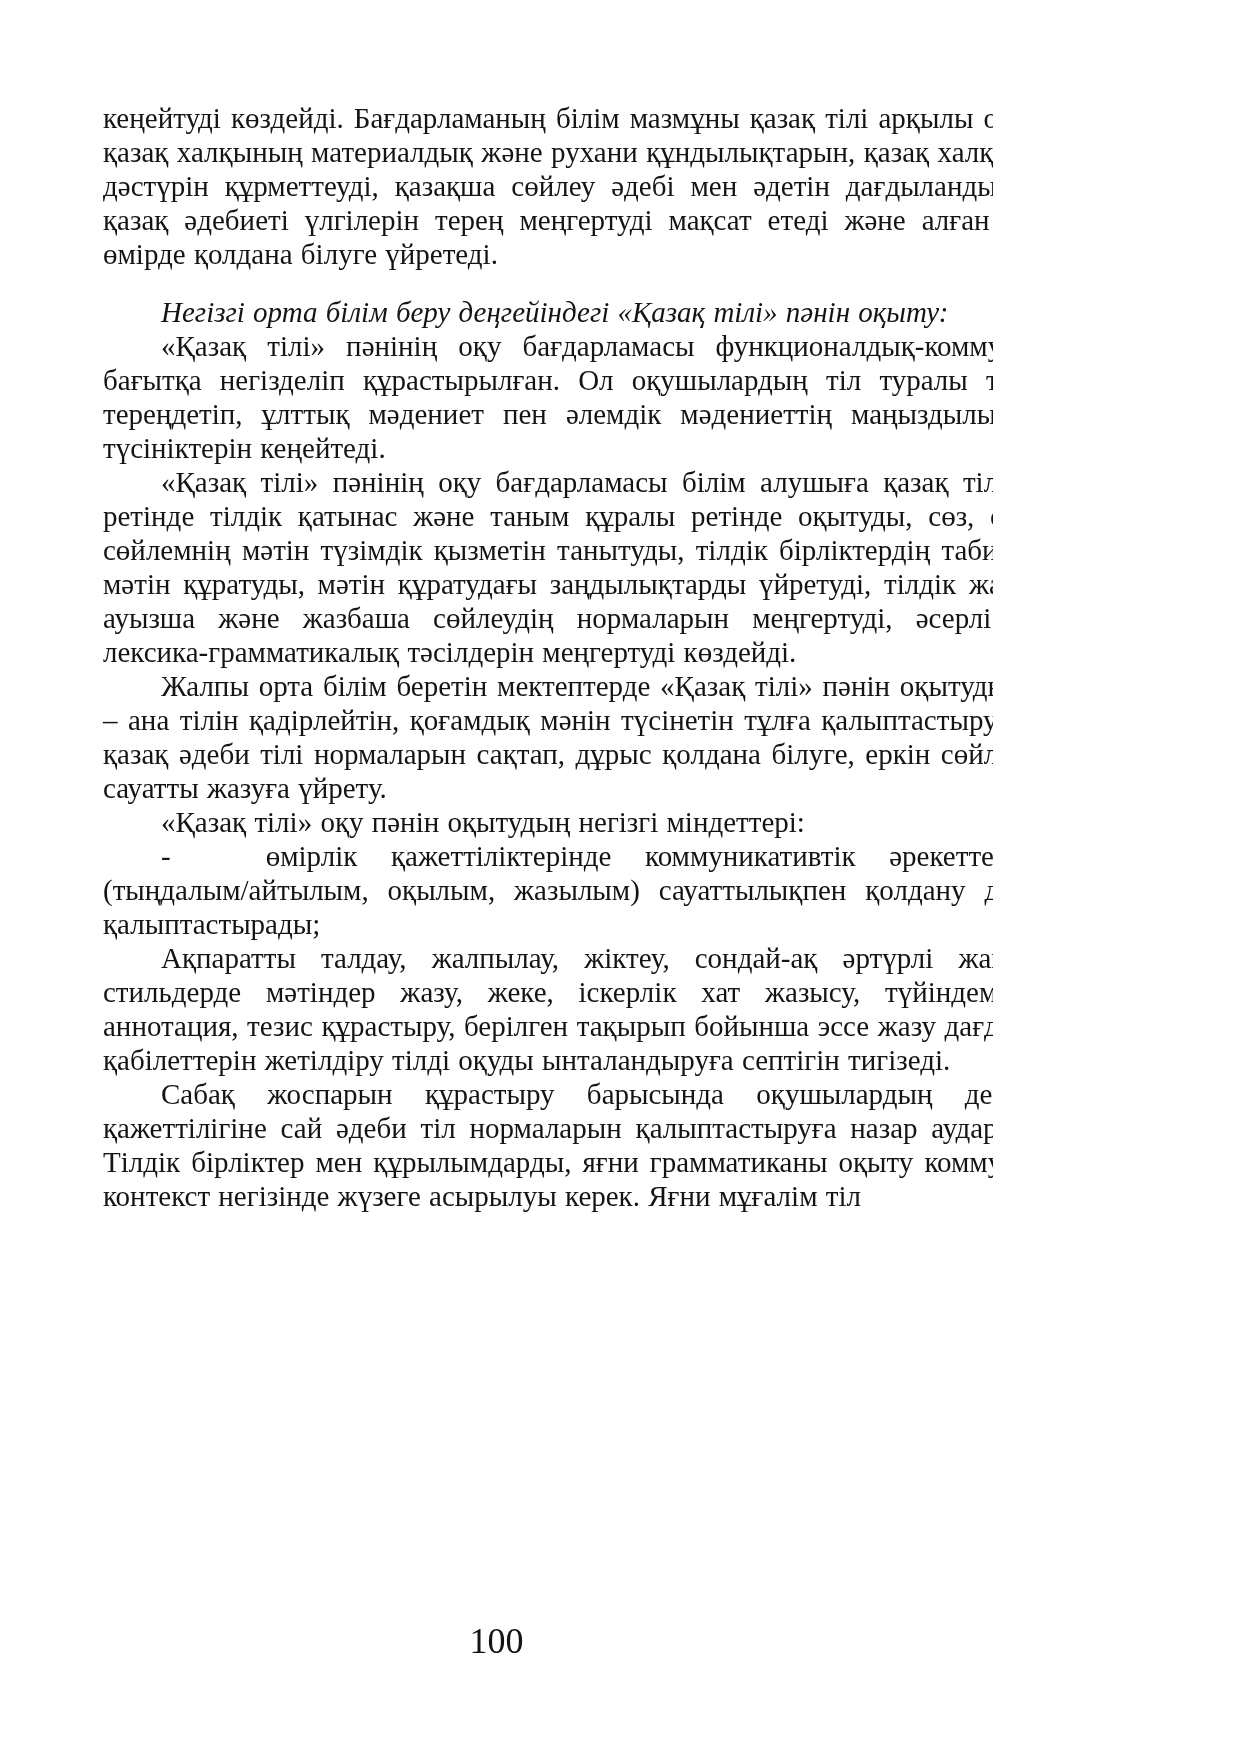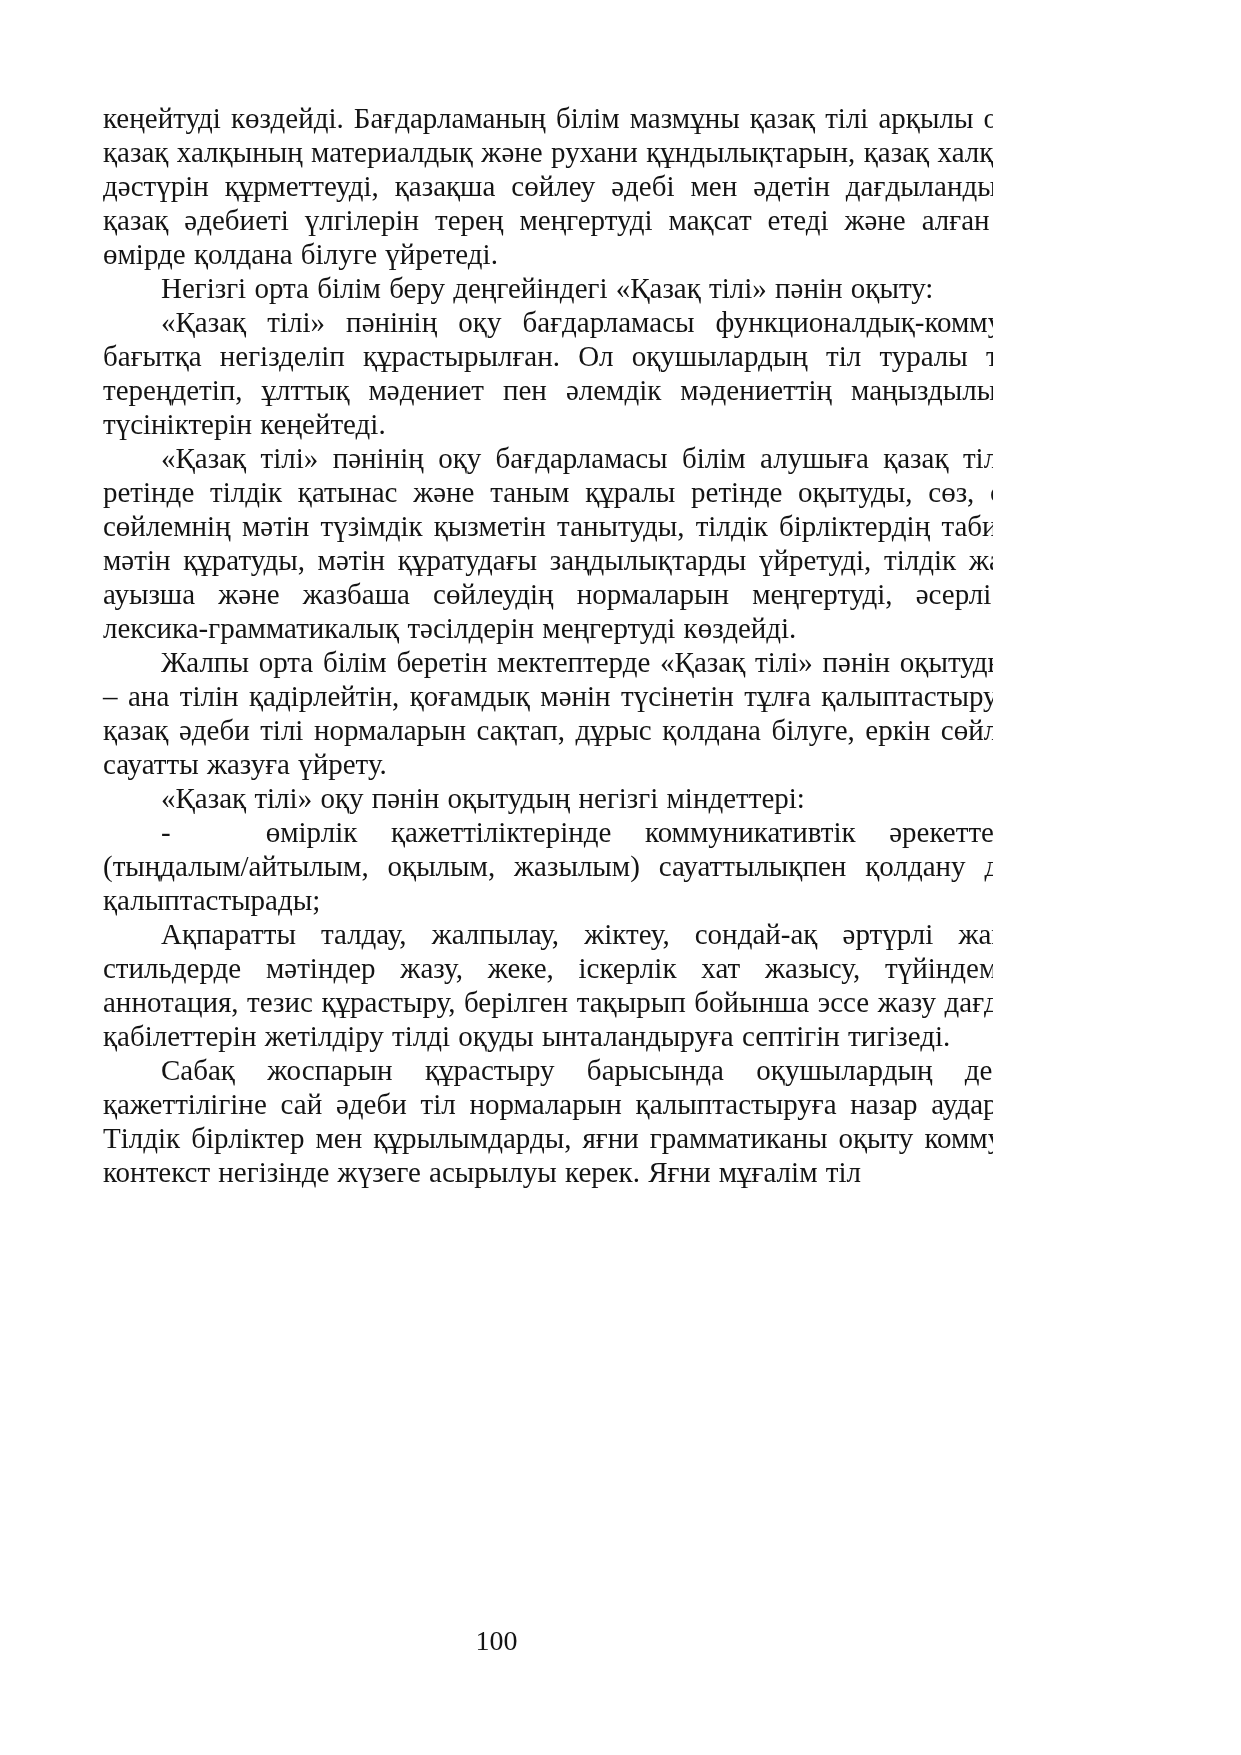--- a/index.html
+++ b/index.html
@@ -28,35 +28,37 @@
     line-height: 34px;
     text-align: justify;
     word-spacing: 1px;
   }
   .para.indent,
   .para.italic,
   .para.bullet {
     text-indent: 58px;
   }
   .para.italic {
+    font-style: italic;
+    margin-top: 24px;
   }
   .para .dash {
     font-style: normal;
   }
   .para .tab {
     display: inline-block;
     width: 95px;
   }
   .page-footer {
     position: absolute;
     left: 0;
     top: 1624px;
     width: 100%;
     text-align: center;
-    font-size: 28px;
+    font-size: 36px;
     line-height: 34px;
   }
 </style>
 </head>
 <body>
 
 <div class="page">
   <div class="content">
       <p class="para plain">кеңейтуді көздейді. Бағдарламаның білім мазмұны қазақ тілі арқылы оқушыларға қазақ халқының материалдық және рухани құндылықтарын, қазақ халқының салт-дәстүрін құрметтеуді, қазақша сөйлеу әдебі мен әдетін дағдыландыруды және қазақ әдебиеті үлгілерін терең меңгертуді мақсат етеді және алған білімдерін өмірде қолдана білуге үйретеді.</p>
       <p class="para italic">Негізгі орта білім беру деңгейіндегі «Қазақ тілі» пәнін оқыту:</p>

